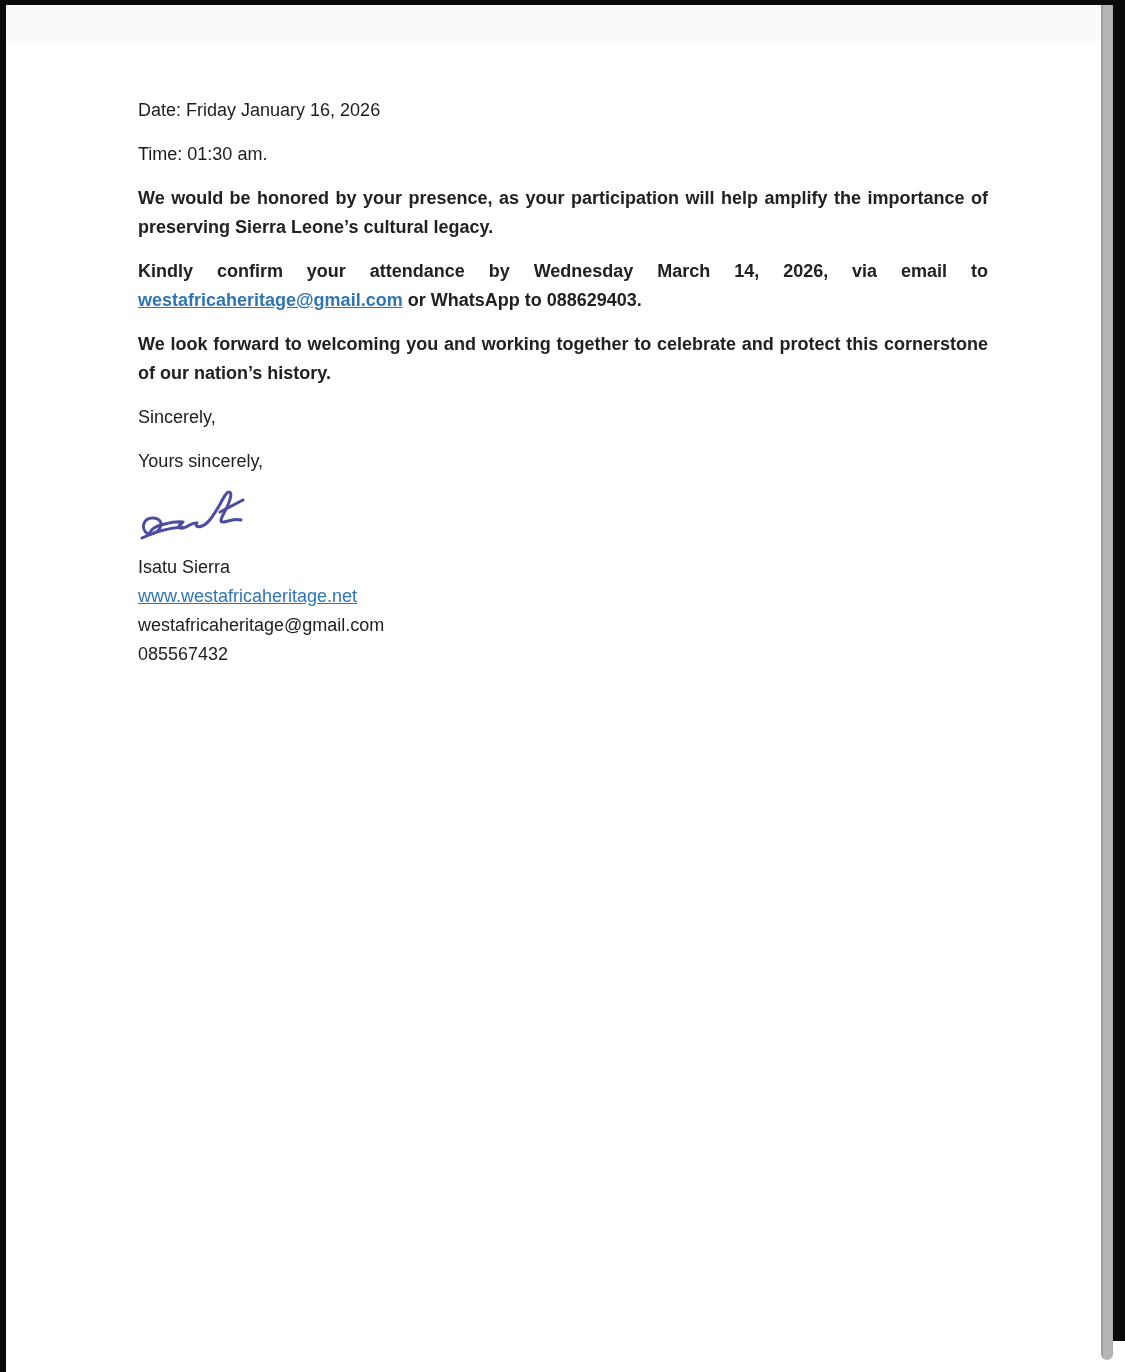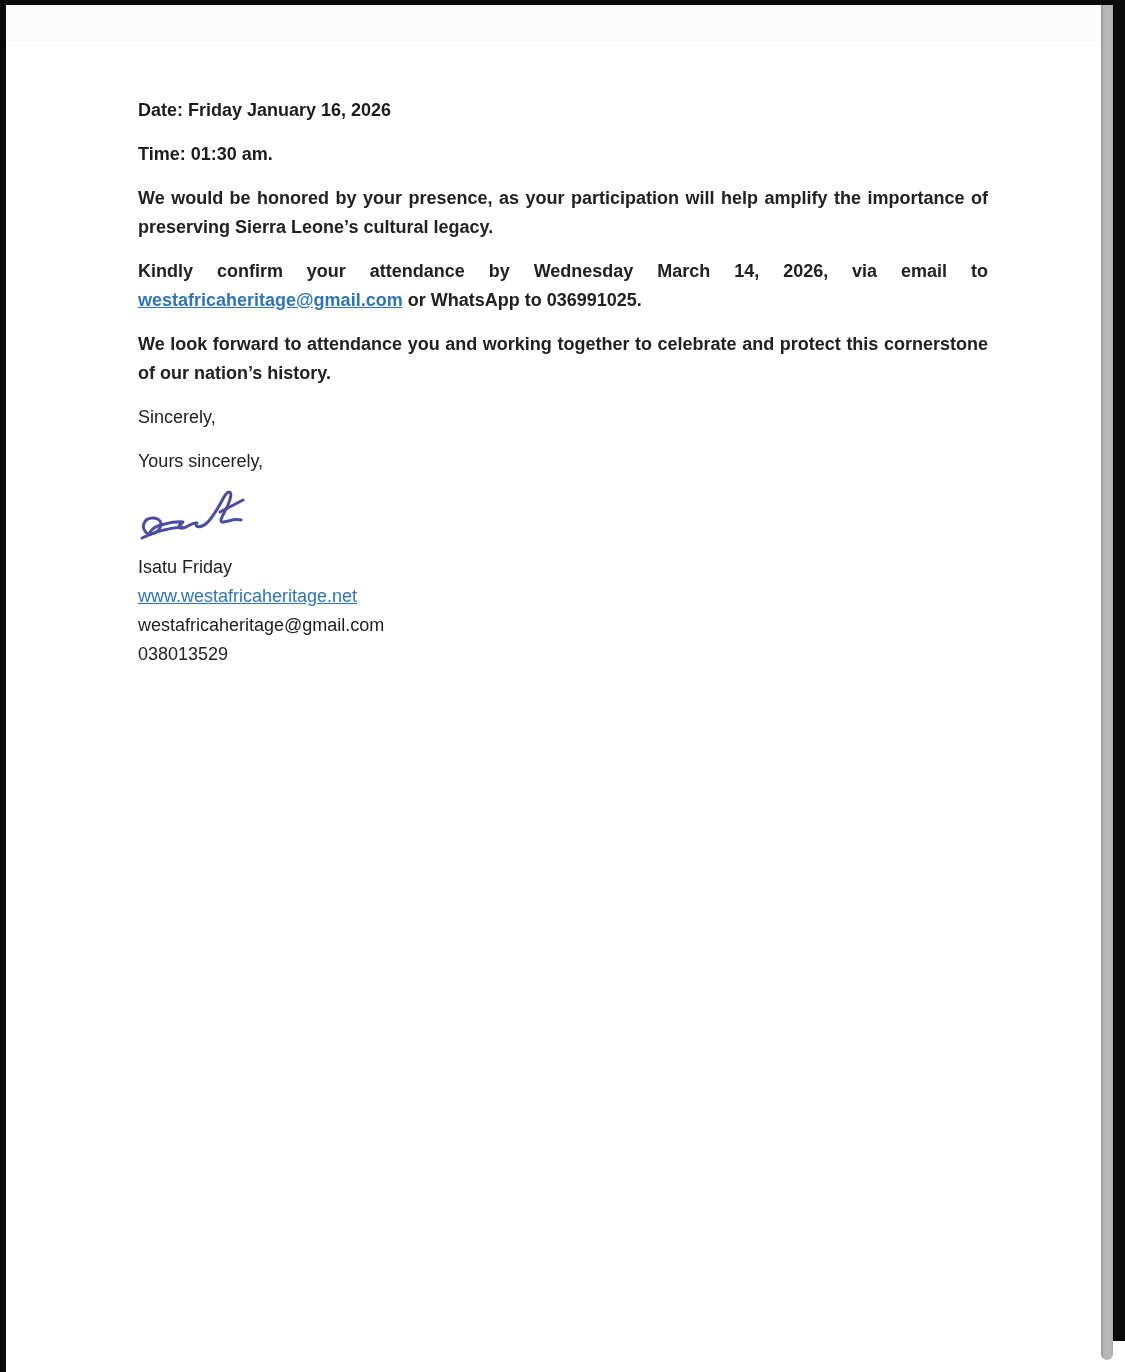--- a/index.html
+++ b/index.html
@@ -44,21 +44,21 @@
     border-radius: 0 0 6px 6px;
   }
   .content {
     position: absolute;
     left: 138px; top: 96px;
     width: 850px;
     font-size: 18px;
     line-height: 29px;
   }
   .content p { margin: 0 0 15px 0; }
-  .bold { font-weight: bold; color: #1c1c1c; }
+  .bold { font-weight: normal; color: #1c1c1c; }
   .just { text-align: justify; font-weight: bold; }
   a.link {
     color: #2e75b6;
     text-decoration: underline;
     cursor: pointer;
   }
   .signature {
     height: 56px;
     margin: -4px 0 10px 0;
   }
@@ -72,43 +72,43 @@
   <div class="scan-band"></div>
 
   <div class="content">
 
     <p class="bold">Date: Friday January 16, 2026</p>
 
     <p class="bold">Time: 01:30 am.</p>
 
     <p class="just">We would be honored by your presence, as your participation will help amplify the importance of preserving Sierra Leone’s cultural legacy.</p>
 
-    <p class="just"><span>Kindly confirm your attendance by Wednesday March 14, 2026, via email to </span><a class="link">westafricaheritage@gmail.com</a><span> or WhatsApp to 036991025.</span></p>
+    <p class="just"><span>Kindly confirm your attendance by Wednesday March 14, 2026, via email to </span><a class="link">westafricaheritage@gmail.com</a><span> or WhatsApp to 088629403.</span></p>
 
-    <p class="just">We look forward to attendance you and working together to celebrate and protect this cornerstone of our nation’s history.</p>
+    <p class="just">We look forward to welcoming you and working together to celebrate and protect this cornerstone of our nation’s history.</p>
 
     <p>Sincerely,</p>
 
     <p>Yours sincerely,</p>
 
     <div class="signature">
       <svg width="115" height="56" viewBox="0 0 115 56" xmlns="http://www.w3.org/2000/svg">
         <g fill="none" stroke="#3d3d99" stroke-width="3" stroke-linecap="round" stroke-linejoin="round" opacity="0.92">
           <path d="M 4,51 C 20,43 32,41 44,40"></path>
           <path d="M 10,47 C 2,42 5,30 16,31 C 27,32 24,45 13,47 C 9,48 14,40 23,38 C 31,36 37,34 45,35 C 41,38 38,42 45,41 C 51,40 53,35 59,36 C 57,39 59,41 64,39 C 70,37 75,29 81,19 C 85,12 88,5 91,5 C 94,5 93,11 90,18 C 86,27 79,36 86,35 C 92,34 97,31 103,33"></path>
           <path d="M 82,25 L 105,13"></path>
         </g>
       </svg>
     </div>
 
     <div class="sigblock">
-      <div>Isatu Friday</div>
+      <div>Isatu Sierra</div>
       <a class="link">www.westafricaheritage.net</a>
       <div>westafricaheritage@gmail.com</div>
-      <div>038013529</div>
+      <div>085567432</div>
     </div>
 
   </div>
 
   <div class="scrollbar"></div>
   <div class="edge-top"></div>
   <div class="edge-left"></div>
   <div class="edge-right"></div>
 
 </div>

